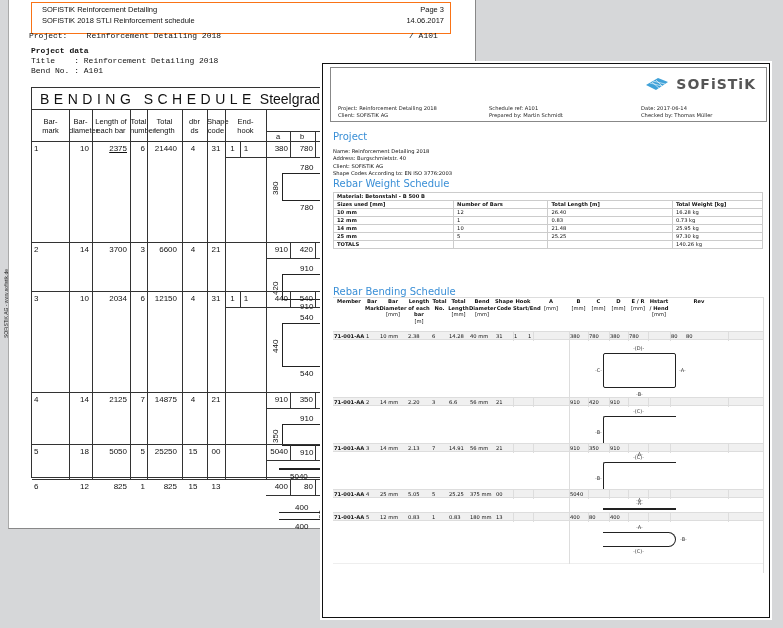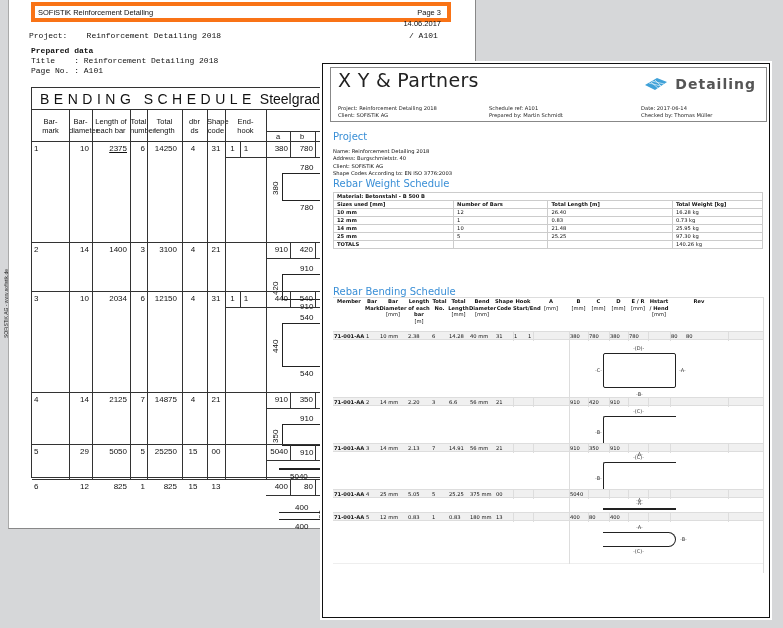--- a/index.html
+++ b/index.html
@@ -1,20 +1,20 @@
 <!DOCTYPE html>
 <html><head>
 <meta charset="utf-8">
 <style>
 *{box-sizing:border-box;margin:0;padding:0;}
 html,body{width:783px;height:628px;overflow:hidden;}
 body{background:#d6d7d9;position:relative;font-family:"Liberation Sans",sans-serif;color:#111;}
 
 #left-page{position:absolute;left:8px;top:0;width:468px;height:529px;background:#fff;border-right:1px solid #888;border-bottom:1px solid #888;border-left:1px solid #aaa;}
-.lp-head{position:absolute;left:22px;top:2px;width:420px;height:20px;border:4px solid #f97316;font-size:7.5px;line-height:11px;padding:1px 3px;}
+.lp-head{position:absolute;left:22px;top:2px;width:420px;height:32px;border:1px solid #f97316;font-size:7.5px;line-height:11px;padding:1px 10px;}
 .lp-head .r{position:absolute;right:6px;top:1px;text-align:right;}
 .mono{font-family:"Liberation Mono",monospace;font-size:8px;}
 .lp-proj{position:absolute;left:20px;top:31px;width:430px;}
 .lp-proj .r{position:absolute;left:380px;top:0;text-align:center;}
 .lp-data{position:absolute;left:22px;top:46px;line-height:10px;}
 #sidebar-text{position:absolute;left:-6px;top:338px;transform:rotate(-90deg);transform-origin:left top;font-size:5px;white-space:nowrap;color:#222;}
 
 #bend{position:absolute;left:22px;top:87px;width:446px;height:391px;border:1px solid #333;border-right:none;}
 #bend-title{position:absolute;left:0;top:0;width:100%;height:22px;border-bottom:1px solid #333;font-size:14px;padding:3px 8px;white-space:nowrap;}
 #bend-title .sp{letter-spacing:4.5px;}
@@ -43,33 +43,34 @@
 .bs-c{position:absolute;top:1px;font-size:5.2px;line-height:7px;white-space:nowrap;}
 .bs-vl{position:absolute;width:1px;background:#ddd;}
 .lbl{position:absolute;font-size:5px;color:#333;}
 </style>
 </head>
 <body>
 
 <div id="left-page">
   <div class="lp-head">
     <div>SOFiSTiK Reinforcement Detailing</div>
+    <div>SOFiSTiK 2018   STLI Reinforcement schedule</div>
     <div class="r">
       <div>Page  3</div>
       <div>14.06.2017</div>
     </div>
   </div>
   <div class="lp-proj mono">
     <span style="white-space:pre">Project:    Reinforcement Detailing 2018</span>
     <span class="r">/ A101</span>
   </div>
   <div class="lp-data mono">
-    <div style="font-weight:bold">Prepared data</div>
+    <div style="font-weight:bold">Project data</div>
     <div style="white-space:pre">Title    : Reinforcement Detailing 2018</div>
-    <div style="white-space:pre">Page No. : A101</div>
+    <div style="white-space:pre">Bend No. : A101</div>
   </div>
   <div id="sidebar-text">SOFiSTiK AG - www.sofistik.de</div>
 
   <div id="bend">
     <div id="bend-title">
       <span class="sp">BENDING SCHEDULE</span>
       <span>Steelgrade: B 500 B</span>
     </div>
     <div id="bend-grid">
         <div class="bh" style="left: 0px; top: 29px; width: 37px; white-space: pre-line;">Bar-
@@ -102,21 +103,21 @@
         <div class="vl" style="left: 175px; top: 22px; height: 369px;"></div>
         <div class="vl" style="left: 193px; top: 22px; height: 369px;"></div>
         <div class="vl" style="left: 234px; top: 22px; height: 369px;"></div>
         <div class="vl" style="left: 258px; top: 43px; height: 10px;"></div>
         <div class="vl" style="left: 283px; top: 43px; height: 10px;"></div>
         <div class="vl" style="left: 306px; top: 43px; height: 10px;"></div>
         <div class="cell" style="left: 2px; top: 56px; text-align: left;">1</div>
         <div class="cell" style="left: 37px; top: 56px; width: 20px;">10</div>
         <div class="cell" style="left: 60px; top: 56px; width: 35px; text-decoration: underline;">2375</div>
         <div class="cell" style="left: 98px; top: 56px; width: 15px;">6</div>
-        <div class="cell" style="left: 115px; top: 56px; width: 30px;">14250</div>
+        <div class="cell" style="left: 115px; top: 56px; width: 30px;">21440</div>
         <div class="cell" style="left: 150px; top: 56px; width: 22px; text-align: center;">4</div>
         <div class="cell" style="left: 175px; top: 56px; width: 18px; text-align: center;">31</div>
         <div class="cell" style="left: 193px; top: 56px; width: 15px; text-align: center;">1</div>
         <div class="cell" style="left: 208px; top: 56px; width: 12px; text-align: center;">1</div>
         <div class="vl" style="left: 208px; top: 53px; height: 16px;"></div>
         <div class="hl" style="left: 193px; top: 69px; width: 41px;"></div>
         <div class="cell" style="left: 234px; top: 56px; width: 22px;">380</div>
         <div class="cell" style="left: 258px; top: 56px; width: 23px;">780</div>
         <div class="cell" style="left: 283px; top: 56px; width: 21px;">380</div>
         <div class="vl" style="left: 258px; top: 53px; height: 16px;"></div>
@@ -124,23 +125,23 @@
         <div class="vl" style="left: 306px; top: 53px; height: 16px;"></div>
         <div class="hl" style="left: 234px; top: 69px; width: 212px;"></div>
         <div class="shape" style="left: 250px; top: 85px; width: 50px; height: 28px; border: 1.5px solid rgb(34, 34, 34);"></div>
         <div class="cell" style="left: 268px; top: 75px; text-align: left;">780</div>
         <div class="cell" style="left: 268px; top: 115px; text-align: left;">780</div>
         <div class="cell" style="left: 239px; top: 107px; text-align: left; transform: rotate(-90deg); transform-origin: left top;">380</div>
         <div class="cell" style="left: 303px; top: 107px; text-align: left; transform: rotate(-90deg); transform-origin: left top;">380</div>
         <div class="hl" style="left: 0px; top: 154px; width: 446px;"></div>
         <div class="cell" style="left: 2px; top: 157px; text-align: left;">2</div>
         <div class="cell" style="left: 37px; top: 157px; width: 20px;">14</div>
-        <div class="cell" style="left: 60px; top: 157px; width: 35px;">1400</div>
+        <div class="cell" style="left: 60px; top: 157px; width: 35px;">3700</div>
         <div class="cell" style="left: 98px; top: 157px; width: 15px;">3</div>
-        <div class="cell" style="left: 115px; top: 157px; width: 30px;">3100</div>
+        <div class="cell" style="left: 115px; top: 157px; width: 30px;">6600</div>
         <div class="cell" style="left: 150px; top: 157px; width: 22px; text-align: center;">4</div>
         <div class="cell" style="left: 175px; top: 157px; width: 18px; text-align: center;">21</div>
         <div class="cell" style="left: 234px; top: 157px; width: 22px;">910</div>
         <div class="cell" style="left: 258px; top: 157px; width: 23px;">420</div>
         <div class="cell" style="left: 283px; top: 157px; width: 21px;">910</div>
         <div class="vl" style="left: 258px; top: 154px; height: 16px;"></div>
         <div class="vl" style="left: 283px; top: 154px; height: 16px;"></div>
         <div class="vl" style="left: 306px; top: 154px; height: 16px;"></div>
         <div class="hl" style="left: 234px; top: 170px; width: 212px;"></div>
         <div class="shape" style="left: 250px; top: 186px; width: 50px; height: 26px; border-top: 1.5px solid rgb(34, 34, 34); border-bottom: 1.5px solid rgb(34, 34, 34); border-left: 1.5px solid rgb(34, 34, 34); border-image: initial; border-right: none;"></div>
@@ -185,21 +186,21 @@
         <div class="vl" style="left: 258px; top: 304px; height: 16px;"></div>
         <div class="vl" style="left: 283px; top: 304px; height: 16px;"></div>
         <div class="vl" style="left: 306px; top: 304px; height: 16px;"></div>
         <div class="hl" style="left: 234px; top: 320px; width: 212px;"></div>
         <div class="shape" style="left: 250px; top: 336px; width: 50px; height: 22px; border-top: 1.5px solid rgb(34, 34, 34); border-bottom: 1.5px solid rgb(34, 34, 34); border-left: 1.5px solid rgb(34, 34, 34); border-image: initial; border-right: none;"></div>
         <div class="cell" style="left: 268px; top: 326px; text-align: left;">910</div>
         <div class="cell" style="left: 268px; top: 360px; text-align: left;">910</div>
         <div class="cell" style="left: 239px; top: 355px; text-align: left; transform: rotate(-90deg); transform-origin: left top;">350</div>
         <div class="hl" style="left: 0px; top: 356px; width: 446px;"></div>
         <div class="cell" style="left: 2px; top: 359px; text-align: left;">5</div>
-        <div class="cell" style="left: 37px; top: 359px; width: 20px;">29</div>
+        <div class="cell" style="left: 37px; top: 359px; width: 20px;">18</div>
         <div class="cell" style="left: 60px; top: 359px; width: 35px;">5050</div>
         <div class="cell" style="left: 98px; top: 359px; width: 15px;">5</div>
         <div class="cell" style="left: 115px; top: 359px; width: 30px;">25250</div>
         <div class="cell" style="left: 150px; top: 359px; width: 22px; text-align: center;">15</div>
         <div class="cell" style="left: 175px; top: 359px; width: 18px; text-align: center;">00</div>
         <div class="cell" style="left: 234px; top: 359px; width: 22px;">5040</div>
         <div class="cell" style="left: 258px; top: 359px; width: 23px;"></div>
         <div class="cell" style="left: 283px; top: 359px; width: 21px;"></div>
         <div class="vl" style="left: 258px; top: 356px; height: 16px;"></div>
         <div class="vl" style="left: 283px; top: 356px; height: 16px;"></div>
@@ -226,27 +227,26 @@
         <div class="cell" style="left: 263px; top: 415px; text-align: left;">400</div>
         <div class="cell" style="left: 263px; top: 434px; text-align: left;">400</div>
         <div class="cell" style="left: 285px; top: 431px; text-align: left; transform: rotate(-90deg); transform-origin: left top;">80</div>
       </div>
   </div>
 </div>
 
 <div id="right-page">
   <div id="right-inner">
     <div id="rp-header">
-      <div id="rp-title">X Y &amp; Partners</div>
       <div id="rp-logo">
         <svg width="26" height="16" viewBox="0 0 26 16">
           <path d="M2 9 L14 2 L24 6 L12 14 Z" fill="#3fa1d8"></path>
           <path d="M6 7 L18 10 M9 5 L21 8 M12 4 L20 12 M8 6 L16 13" stroke="#fff" stroke-width="0.6"></path>
         </svg>
-        <span class="txt">Detailing</span>
+        <span class="txt">SOFiSTiK</span>
       </div>
       <div class="meta" style="left:7px;top:37px">
         <div>Project: Reinforcement Detailing 2018</div>
         <div>Client: SOFiSTiK AG</div>
       </div>
       <div class="meta" style="left:158px;top:37px">
         <div>Schedule ref: A101</div>
         <div>Prepared by: Martin Schmidt</div>
       </div>
       <div class="meta" style="left:310px;top:37px">

